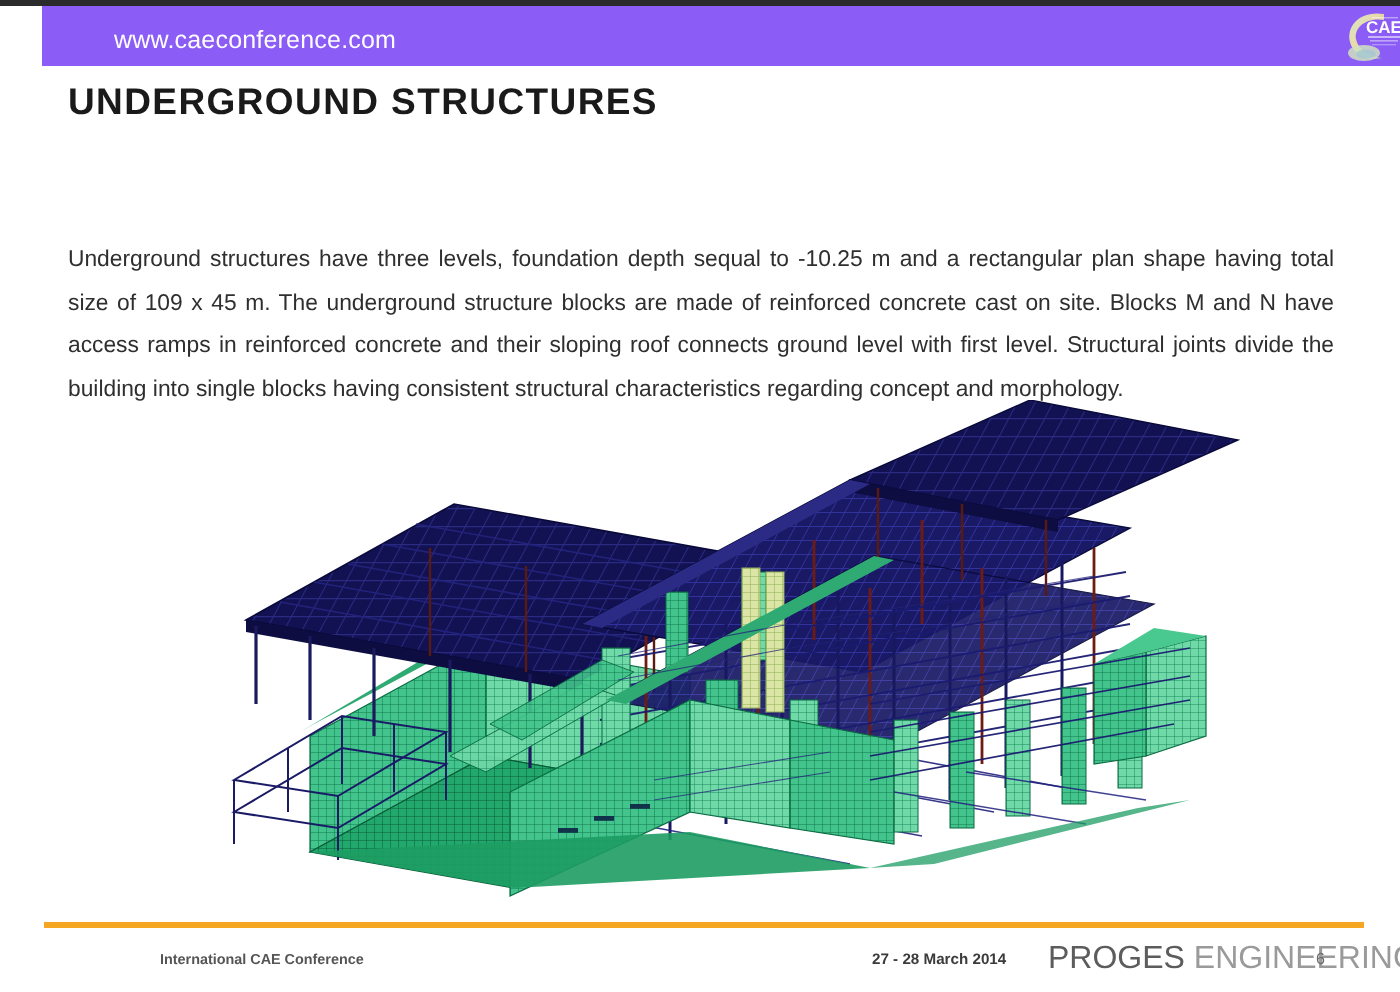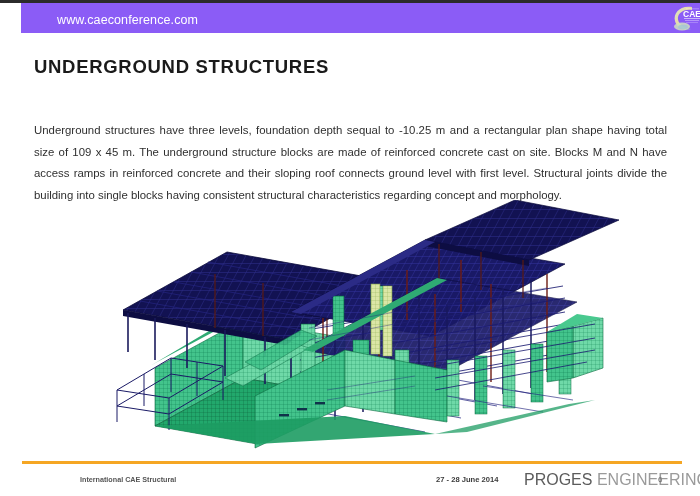--- a/index.html
+++ b/index.html
@@ -52,21 +52,21 @@
     position: absolute;
     right: 0;
     top: 1px;
     width: 30px;
     height: 28px;
   }
   
   .page-title {
     position: absolute;
     left: 34px;
-    top: 56px;
+    top: 40px;
     font-size: 18.5px;
     font-weight: bold;
     color: #1a1a1a;
     letter-spacing: 0.7px;
     white-space: nowrap;
   }
   
   .body-text {
     position: absolute;
     left: 34px;
@@ -360,23 +360,23 @@
           <line x1="380" y1="112" x2="452" y2="100"></line>
           <line x1="232" y1="190" x2="320" y2="176"></line>
           <line x1="232" y1="200" x2="320" y2="186"></line>
         </g>
       </g>
     </svg>
   </div>
 
   <div class="footer-rule"></div>
 
-  <div class="footer-left">International CAE Structural</div>
-
-  <div class="footer-date">27 - 28 June 2014</div>
+  <div class="footer-left">International CAE Conference</div>
+
+  <div class="footer-date">27 - 28 March 2014</div>
 
   <div class="footer-brand">
     <span class="strong">PROGES</span><span> ENGINEERING</span>
   </div>
 
   <div class="footer-page">6</div>
 
 </div>
 
 </body></html>

